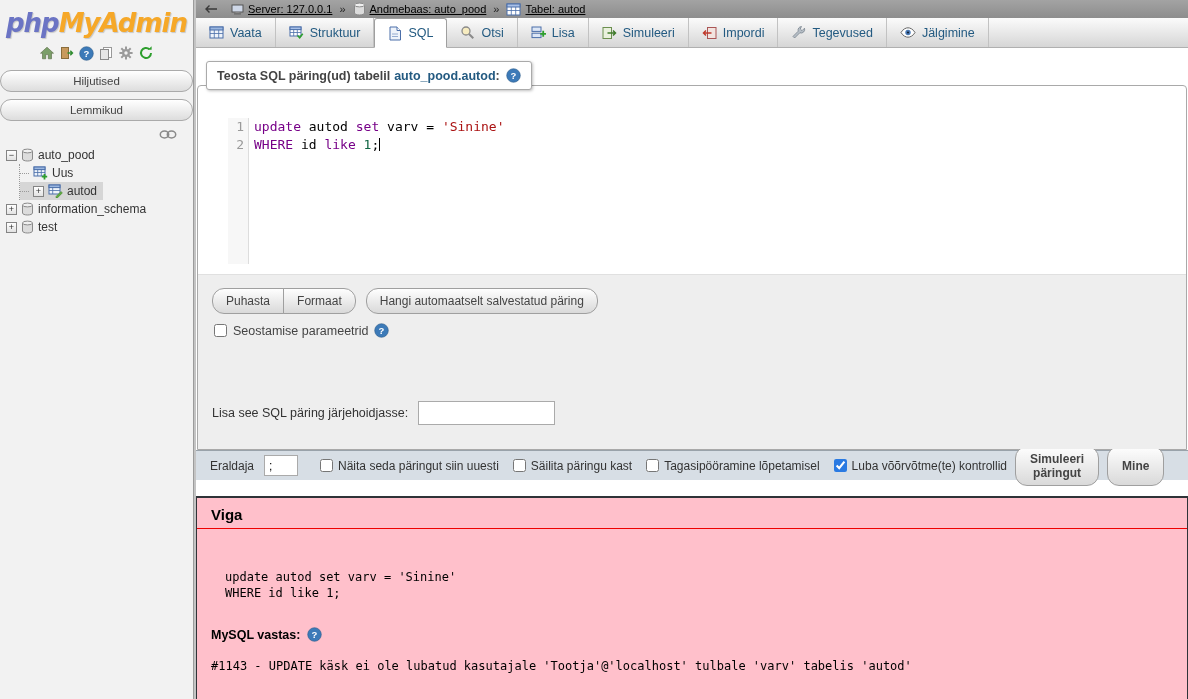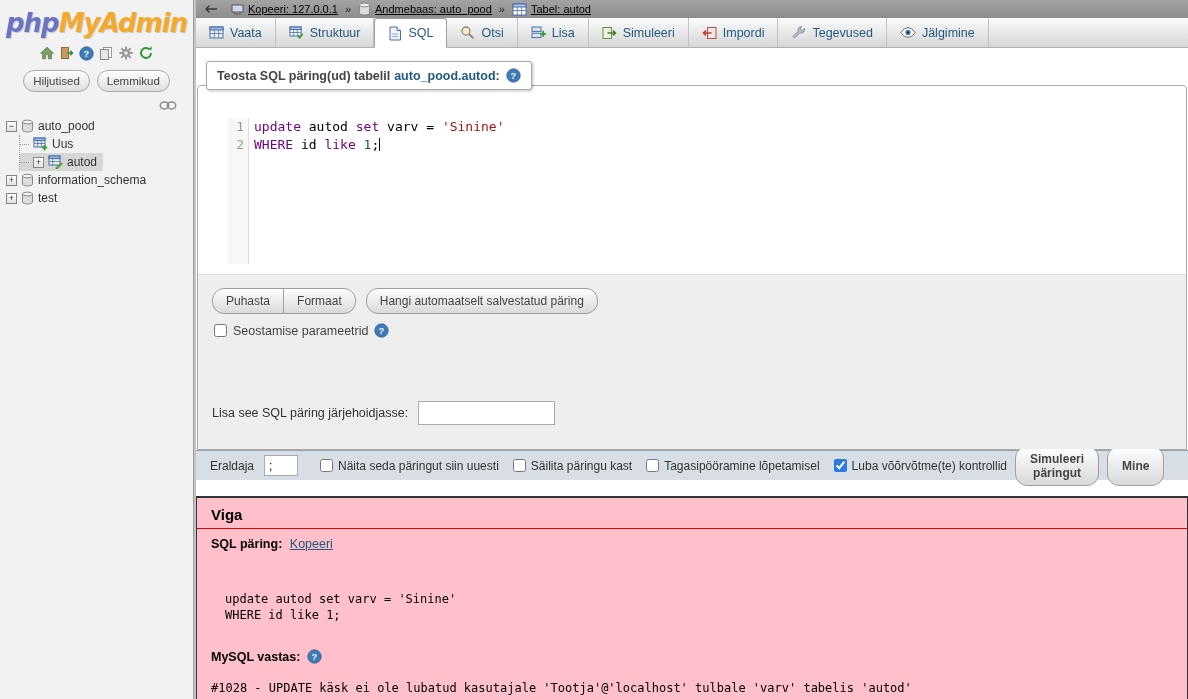--- a/index.html
+++ b/index.html
@@ -8,21 +8,21 @@
   .icon { display:inline-flex; align-items:center; justify-content:center; line-height:0; }
 
   
   #sidebar { position:absolute; left:0; top:0; width:193px; height:699px; background:#f2f2f2; }
   #divider { position:absolute; left:193px; top:0; width:3px; height:699px; background:#c4c4c4; border-left:1px solid #9c9c9c; }
   #logo { text-align:center; margin-top:8px; font-family:"DejaVu Sans", sans-serif; font-style:italic; font-weight:bold; font-size:26px; letter-spacing:-1px; text-shadow:1px 1px 1px rgba(0,0,0,.18); }
   #logo .php { color:#6b74c4; }
   #logo .myadmin { color:#f6a828; }
   #side-toolbar { display:flex; justify-content:center; gap:4px; margin-top:7px; }
   #side-toolbar .icon { cursor:pointer; }
-  #quick-btns { display:flex; justify-content:center; gap:7px; margin-top:9px; }
+  #quick-btns { display:flex; justify-content:center; gap:7px; margin-top:9px;flex-direction:column; }
   .mini-btn { border:1px solid #aaa; border-radius:12px; background:linear-gradient(#ffffff,#dddddd); padding:4px 9px; font-size:11.5px; color:#444; cursor:pointer; font-family:inherit; }
   #link-row { display:flex; justify-content:flex-end; padding-right:16px; margin-top:8px; }
   #tree { margin-top:6px; padding-left:6px; font-size:12px; color:#333; }
   .tree-row { display:flex; align-items:center; gap:4px; height:18px; width:fit-content; padding:0 6px 0 0; cursor:pointer; }
   .tree-row.selected { background:#d6d6d6; }
   .expander { width:11px; height:11px; flex:0 0 11px; border:1px solid #848484; background:linear-gradient(#fff,#e2e2e2); font-size:9px; line-height:8px; text-align:center; color:#333; cursor:pointer; }
   .tree-children { margin-left:13px; border-left:1px dotted #9a9a9a; }
   .tree-children .tree-row { margin-left:0; }
   .dash { width:9px; flex:0 0 9px; border-top:1px dotted #9a9a9a; height:0; }
   .tree-label { white-space:nowrap;text-align:right; }
@@ -217,21 +217,21 @@
         </svg>
       </span>
   <a class="crumb">
         <span class="icon">
           <svg width="13" height="11" viewBox="0 0 13 11">
             <rect x="1" y="1" width="11" height="7" fill="#cfd8e8" stroke="#555"></rect>
             <rect x="4.5" y="8" width="4" height="1.3" fill="#888"></rect>
             <rect x="3" y="9.3" width="7" height="1.2" fill="#666"></rect>
           </svg>
         </span>
-        <span>Kopeeri: 127.0.0.1</span>
+        <span>Server: 127.0.0.1</span>
       </a>
       <span class="sep">»</span>
       <a class="crumb">
         <span class="icon">
           <svg width="13" height="14" viewBox="0 0 13 14">
             <path d="M1.5 3v8c0 1.1 2.2 2 5 2s5-.9 5-2V3" fill="#dcdcdc" stroke="#8a8a8a"></path>
             <ellipse cx="6.5" cy="3" rx="5" ry="1.9" fill="#f0f0f0" stroke="#8a8a8a"></ellipse>
           </svg>
         </span>
         <span>Andmebaas: auto_pood</span>
@@ -409,30 +409,26 @@
           </label>
         </span>
       <span id="options-btns">
         <button class="pbtn">Simuleeri päringut</button>
         <button class="pbtn">Mine</button>
       </span>
     </div>
 
     <div id="error-box">
       <h1 id="error-title">Viga</h1>
-      <div id="error-sqlrow">
-        <b>SQL päring:</b>
-        <a>Kopeeri</a>
-      </div>
       <div id="error-code"><div>update autod set varv = 'Sinine'</div><div>WHERE id like 1;</div></div>
       <div id="error-mysqlrow">
         <span>MySQL vastas:</span>
         <span class="icon" id="mysql-help">
             <svg width="15" height="15" viewBox="0 0 15 15">
               <circle cx="7.5" cy="7.5" r="6.8" fill="#3c7ab8" stroke="#2a5a8a" stroke-width=".6"></circle>
               <text x="7.5" y="11" font-size="9.5" font-weight="bold" fill="#fff" text-anchor="middle" font-family="sans-serif">?</text>
             </svg>
           </span>
       </div>
-      <div id="error-msg">#1028 - UPDATE käsk ei ole lubatud kasutajale 'Tootja'@'localhost' tulbale 'varv' tabelis 'autod'</div>
+      <div id="error-msg">#1143 - UPDATE käsk ei ole lubatud kasutajale 'Tootja'@'localhost' tulbale 'varv' tabelis 'autod'</div>
     </div>
   </div>
 </div>
 
 </body></html>

